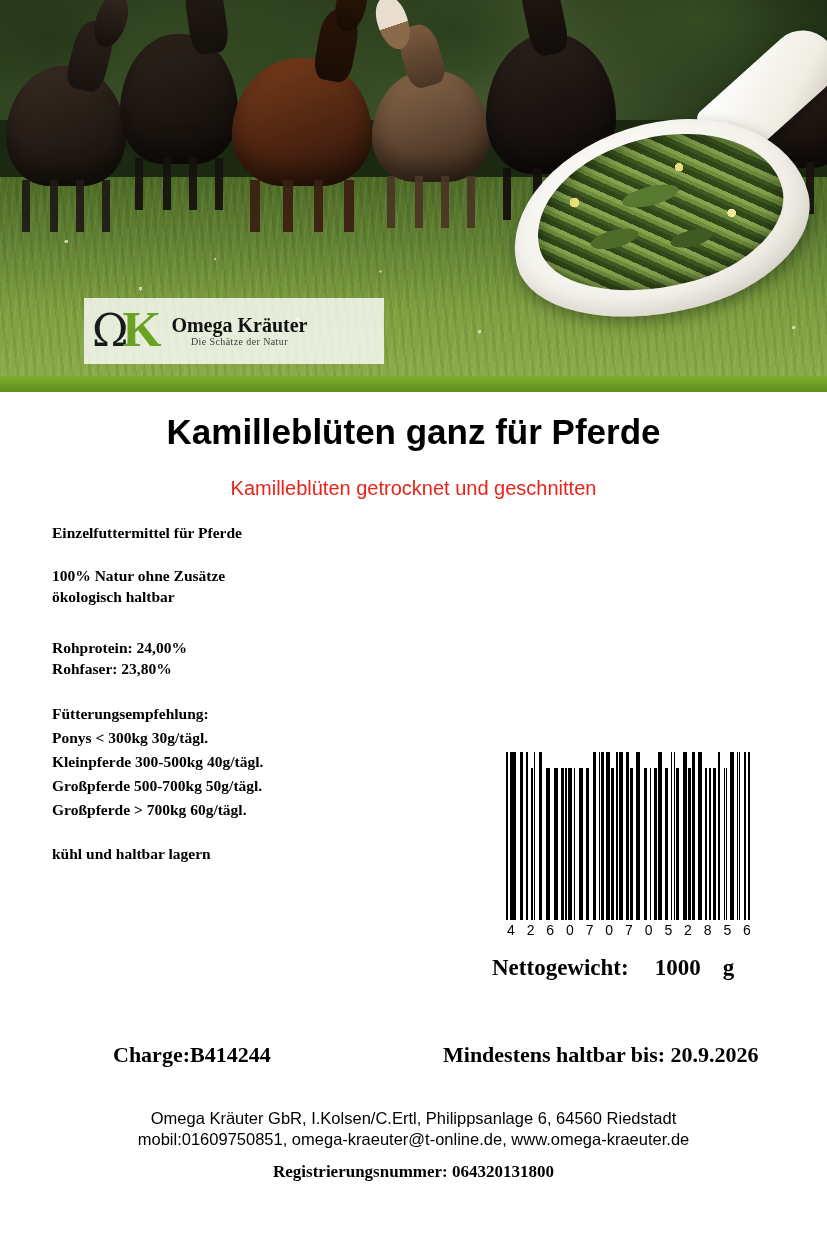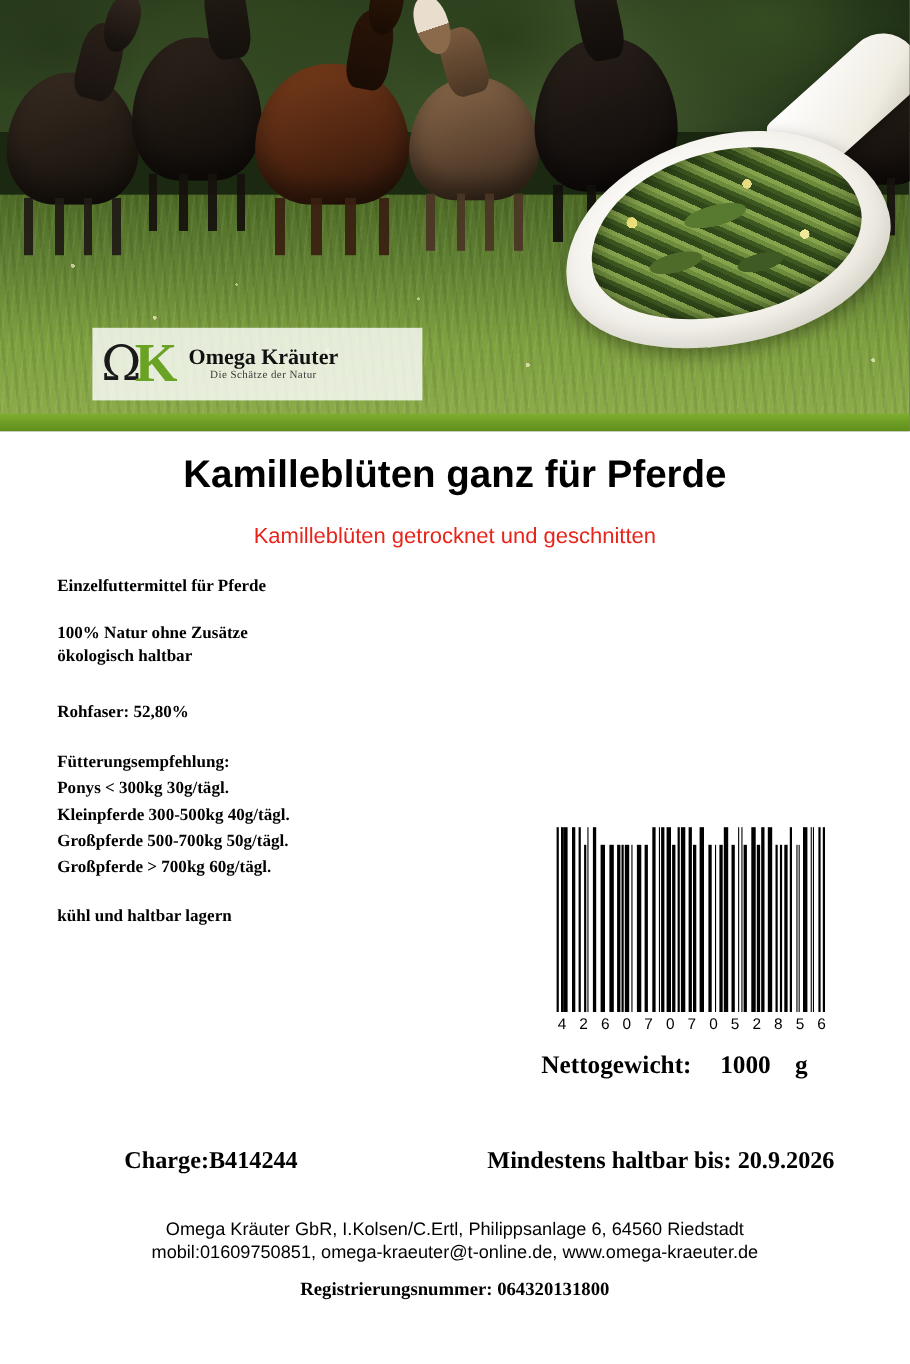--- a/index.html
+++ b/index.html
@@ -385,21 +385,22 @@
   </div>
 
   <div class="blk">
     <div>100% Natur ohne Zusätze</div>
     <div>ökologisch haltbar</div>
   </div>
 
   <div class="gap-sm"></div>
 
   <div class="blk">
-    <div>Rohfaser: 52,80%</div>
+    <div>Rohprotein: 24,00%</div>
+    <div>Rohfaser: 23,80%</div>
   </div>
 
   <div class="blk" style="line-height:1.55;">
     <div>Fütterungsempfehlung:</div>
     <div>Ponys &lt; 300kg 30g/tägl.</div>
     <div>Kleinpferde 300-500kg 40g/tägl.</div>
     <div>Großpferde 500-700kg 50g/tägl.</div>
     <div>Großpferde &gt; 700kg 60g/tägl.</div>
   </div>
 

